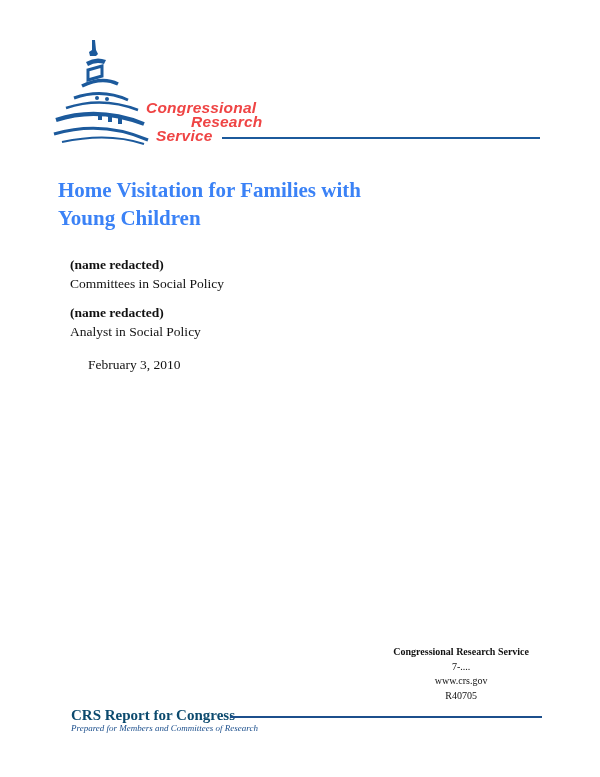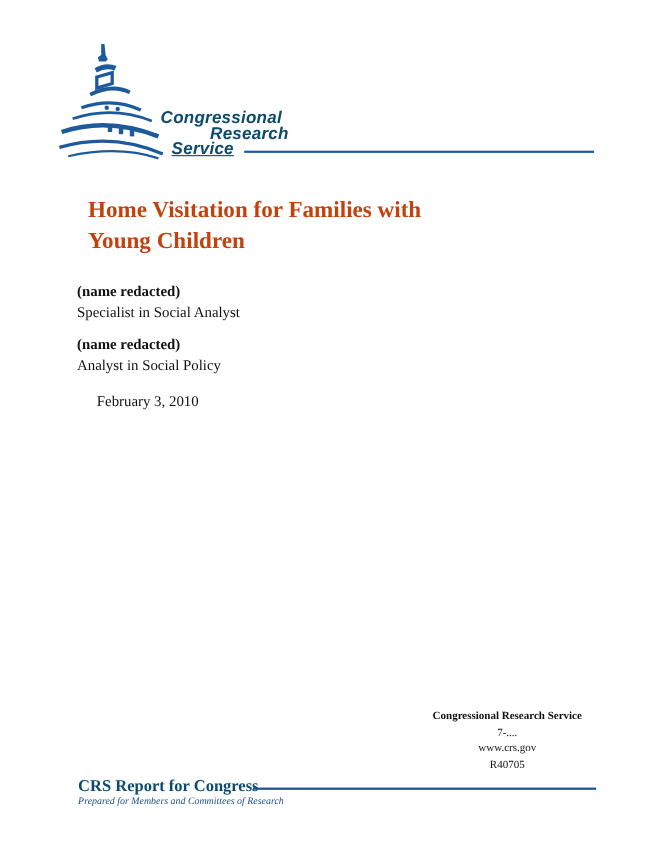--- a/index.html
+++ b/index.html
@@ -4,30 +4,30 @@
   <style>
     html, body { margin: 0; padding: 0; }
     body {
       width: 600px; height: 777px; background: #ffffff; position: relative;
       overflow: hidden; font-family: "Liberation Serif", "DejaVu Serif", serif; color: #111;
     }
     .logo { position: absolute; left: 52px; top: 36px; width: 150px; height: 110px; }
     .logo-text {
       position: absolute; left: 146px; top: 101px;
       font-family: "Liberation Sans", "DejaVu Sans", sans-serif;
-      font-style: italic; font-weight: bold; color: #0c4a6e;
+      font-style: italic; font-weight: bold; color: #ef4444;
       font-size: 15.5px; line-height: 14px; letter-spacing: 0.2px;
     }
     .logo-text div { white-space: nowrap; }
     .logo-text .l2 { padding-left: 5px; margin-left: 40px; }
-    .logo-text .l3 { padding-left: 10px; text-decoration: underline; }
+    .logo-text .l3 { padding-left: 10px; }
     .logo-line { position: absolute; left: 222px; top: 137px; width: 318px; height: 2px; background: #1c5a9c; }
     .title {
-      position: absolute; left: 80px; top: 176px; width: 400px;
-      font-weight: bold; font-size: 21px; line-height: 28px; color: #c2410c;
+      position: absolute; left: 58px; top: 176px; width: 400px;
+      font-weight: bold; font-size: 21px; line-height: 28px; color: #3b82f6;
     }
     .author { position: absolute; left: 70px; font-size: 13.5px; line-height: 19px; }
     .author .nm { font-weight: bold; }
     .a1 { top: 255px; }
     .a2 { top: 303px; }
     .date { position: absolute; left: 88px; top: 357px; font-size: 13.5px; }
     .footer-right {
       position: absolute; right: 71px; top: 645px; text-align: center;
       font-size: 10px; line-height: 14.5px;
     }
@@ -71,21 +71,21 @@
 </div>
 <div class="logo-line"></div>
 
 <div class="title">
   <div>Home Visitation for Families with</div>
   <div>Young Children</div>
 </div>
 
 <div class="author a1">
   <div class="nm">(name redacted)</div>
-  <div>Specialist in Social Analyst</div>
+  <div>Committees in Social Policy</div>
 </div>
 <div class="author a2">
   <div class="nm">(name redacted)</div>
   <div>Analyst in Social Policy</div>
 </div>
 
 <div class="date">February 3, 2010</div>
 
 <div class="footer-right">
   <div class="org">Congressional Research Service</div>

